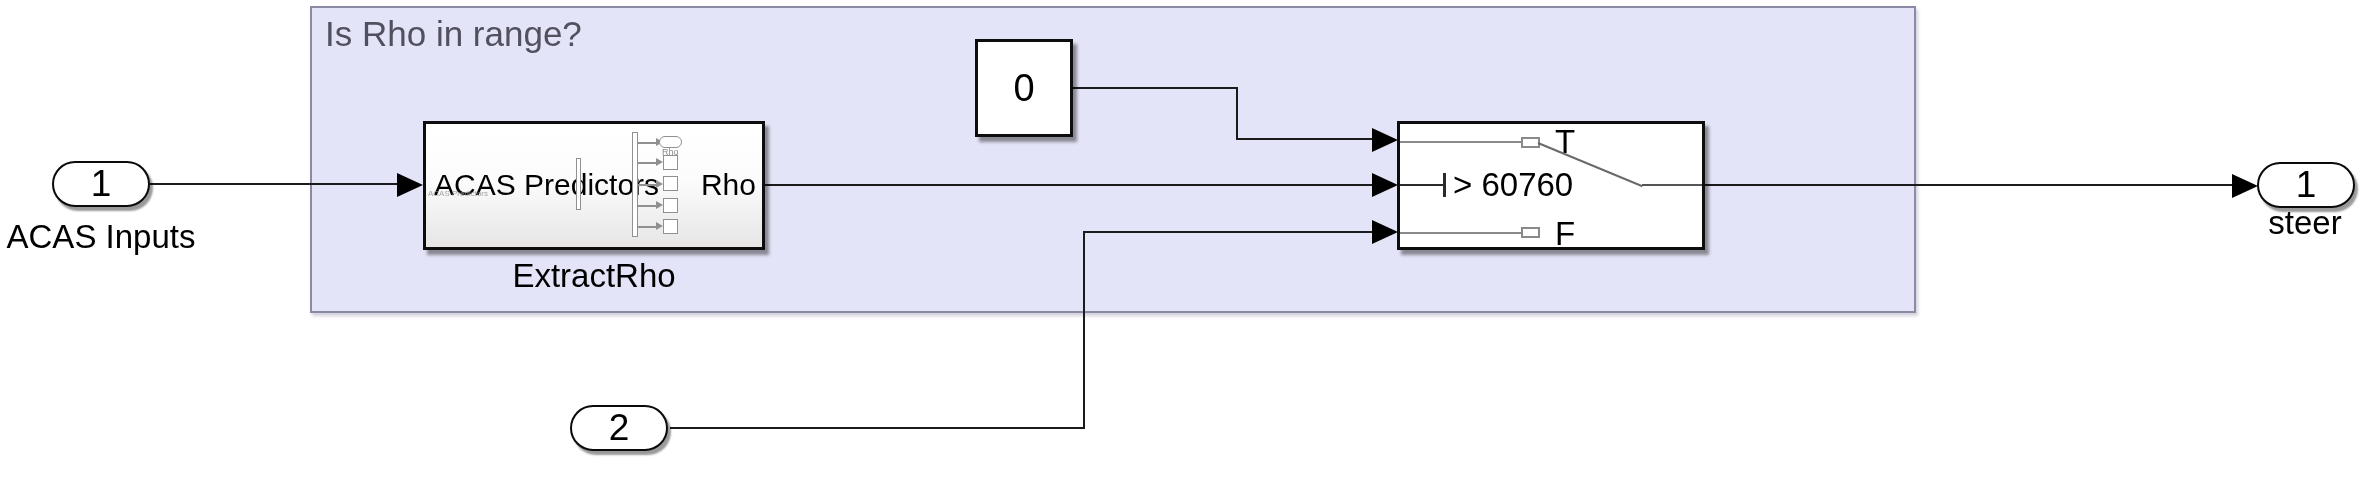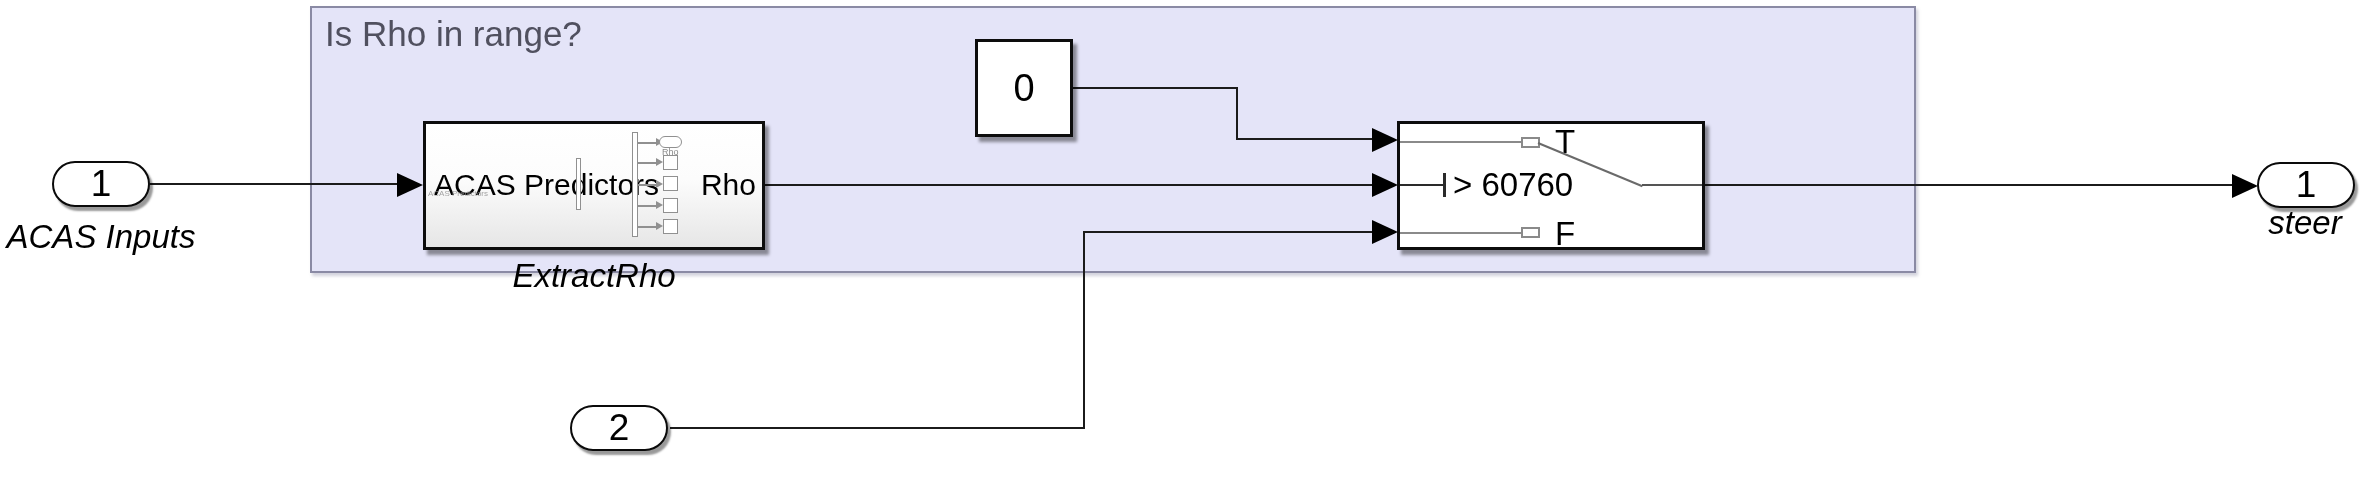--- a/index.html
+++ b/index.html
@@ -3,21 +3,21 @@
 <meta charset="utf-8">
 <style>
   html,body { margin:0; padding:0; background:#ffffff; }
   .canvas {
     position:relative; width:2361px; height:502px; background:#ffffff;
     font-family:"Liberation Sans", sans-serif; overflow:hidden; color:#000;
   }
 
   
   .area {
-    position:absolute; left:310px; top:6px; width:1606px; height:267px;
+    position:absolute; left:310px; top:6px; width:1606px; height:307px;
     background:#e4e4f8; border:2px solid #8a8aa4; box-sizing:border-box;
     box-shadow:2px 3px 3px rgba(125,125,155,0.35);
   }
   .area-title {
     position:absolute; left:13px; top:6px; font-size:35px; color:#50505f;
     white-space:nowrap;
   }
 
   
   .wire { position:absolute; background:#1b1b1b; }
@@ -33,21 +33,21 @@
   .port {
     position:absolute; width:98px; height:46px; background:#fff;
     border:2.5px solid #0a0a0a; border-radius:23px; box-sizing:border-box;
     display:flex; align-items:center; justify-content:center;
     font-size:37px; box-shadow:3px 4px 2px rgba(0,0,0,0.4);
   }
 
   
   .label {
     position:absolute; font-size:33px; color:#000;
-    transform:translateX(-50%); white-space:nowrap;font-style:italic;
+    transform:translateX(-50%); white-space:nowrap;
   }
 
   
   .block {
     position:absolute; background:#fff; border:3px solid #0d0d0d;
     box-sizing:border-box; box-shadow:4px 5px 3px rgba(0,0,0,0.4);
   }
   .const-block { display:flex; align-items:center; justify-content:center; font-size:38px; }
   .extract-block { background:linear-gradient(180deg,#ffffff 0%,#fcfcfc 45%,#e6e6e6 100%); }
 

